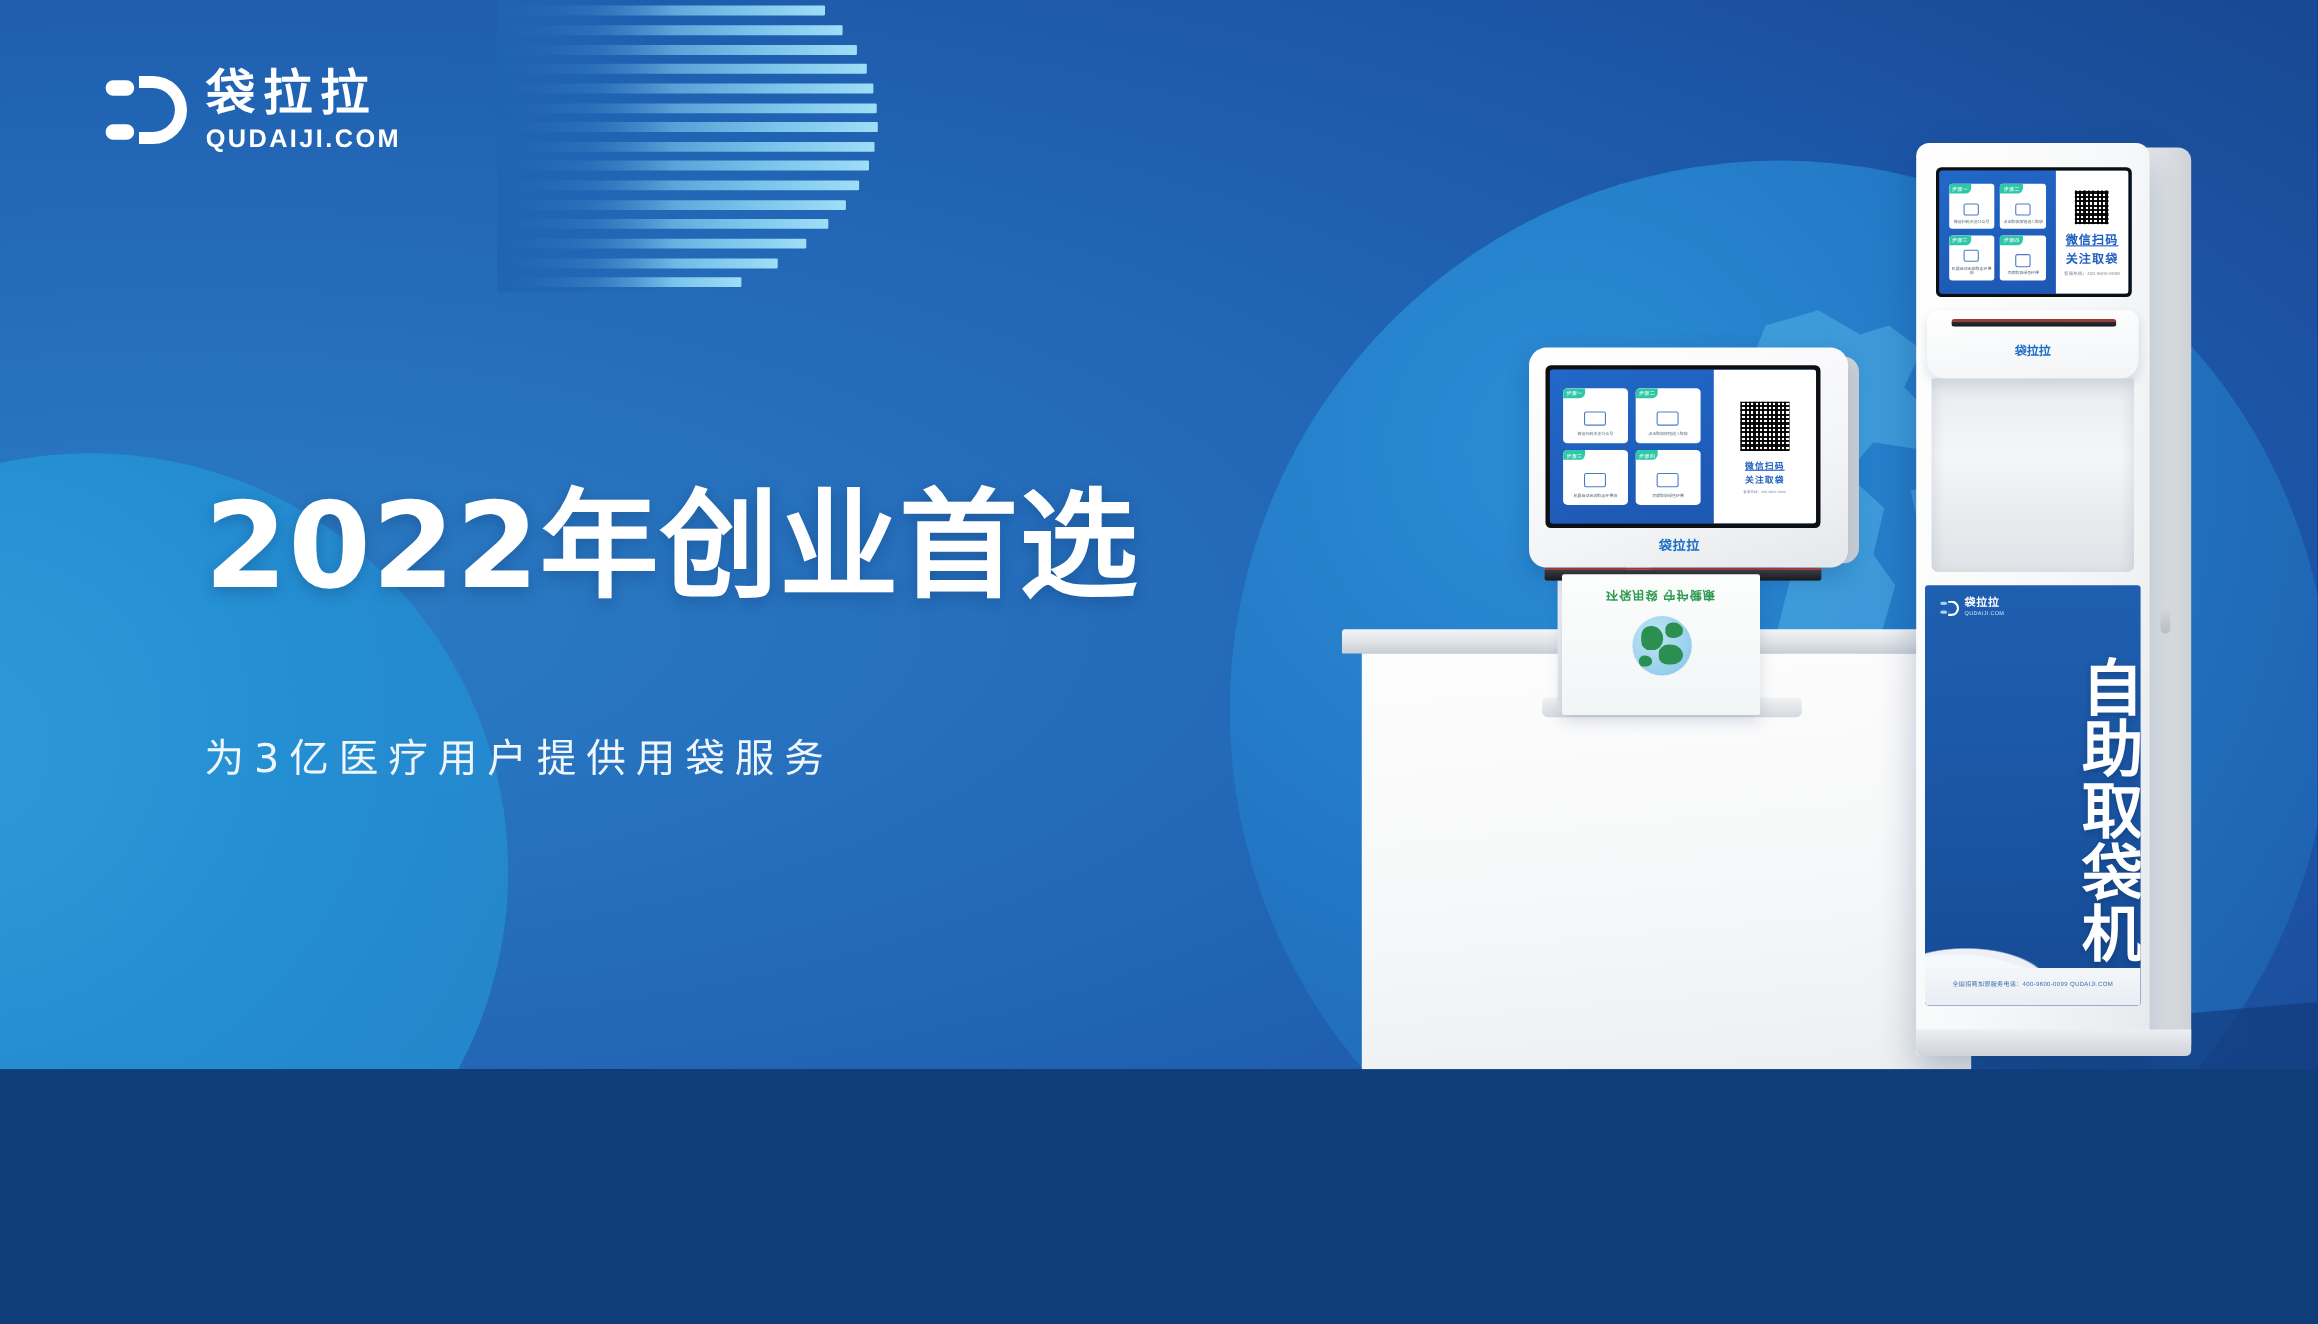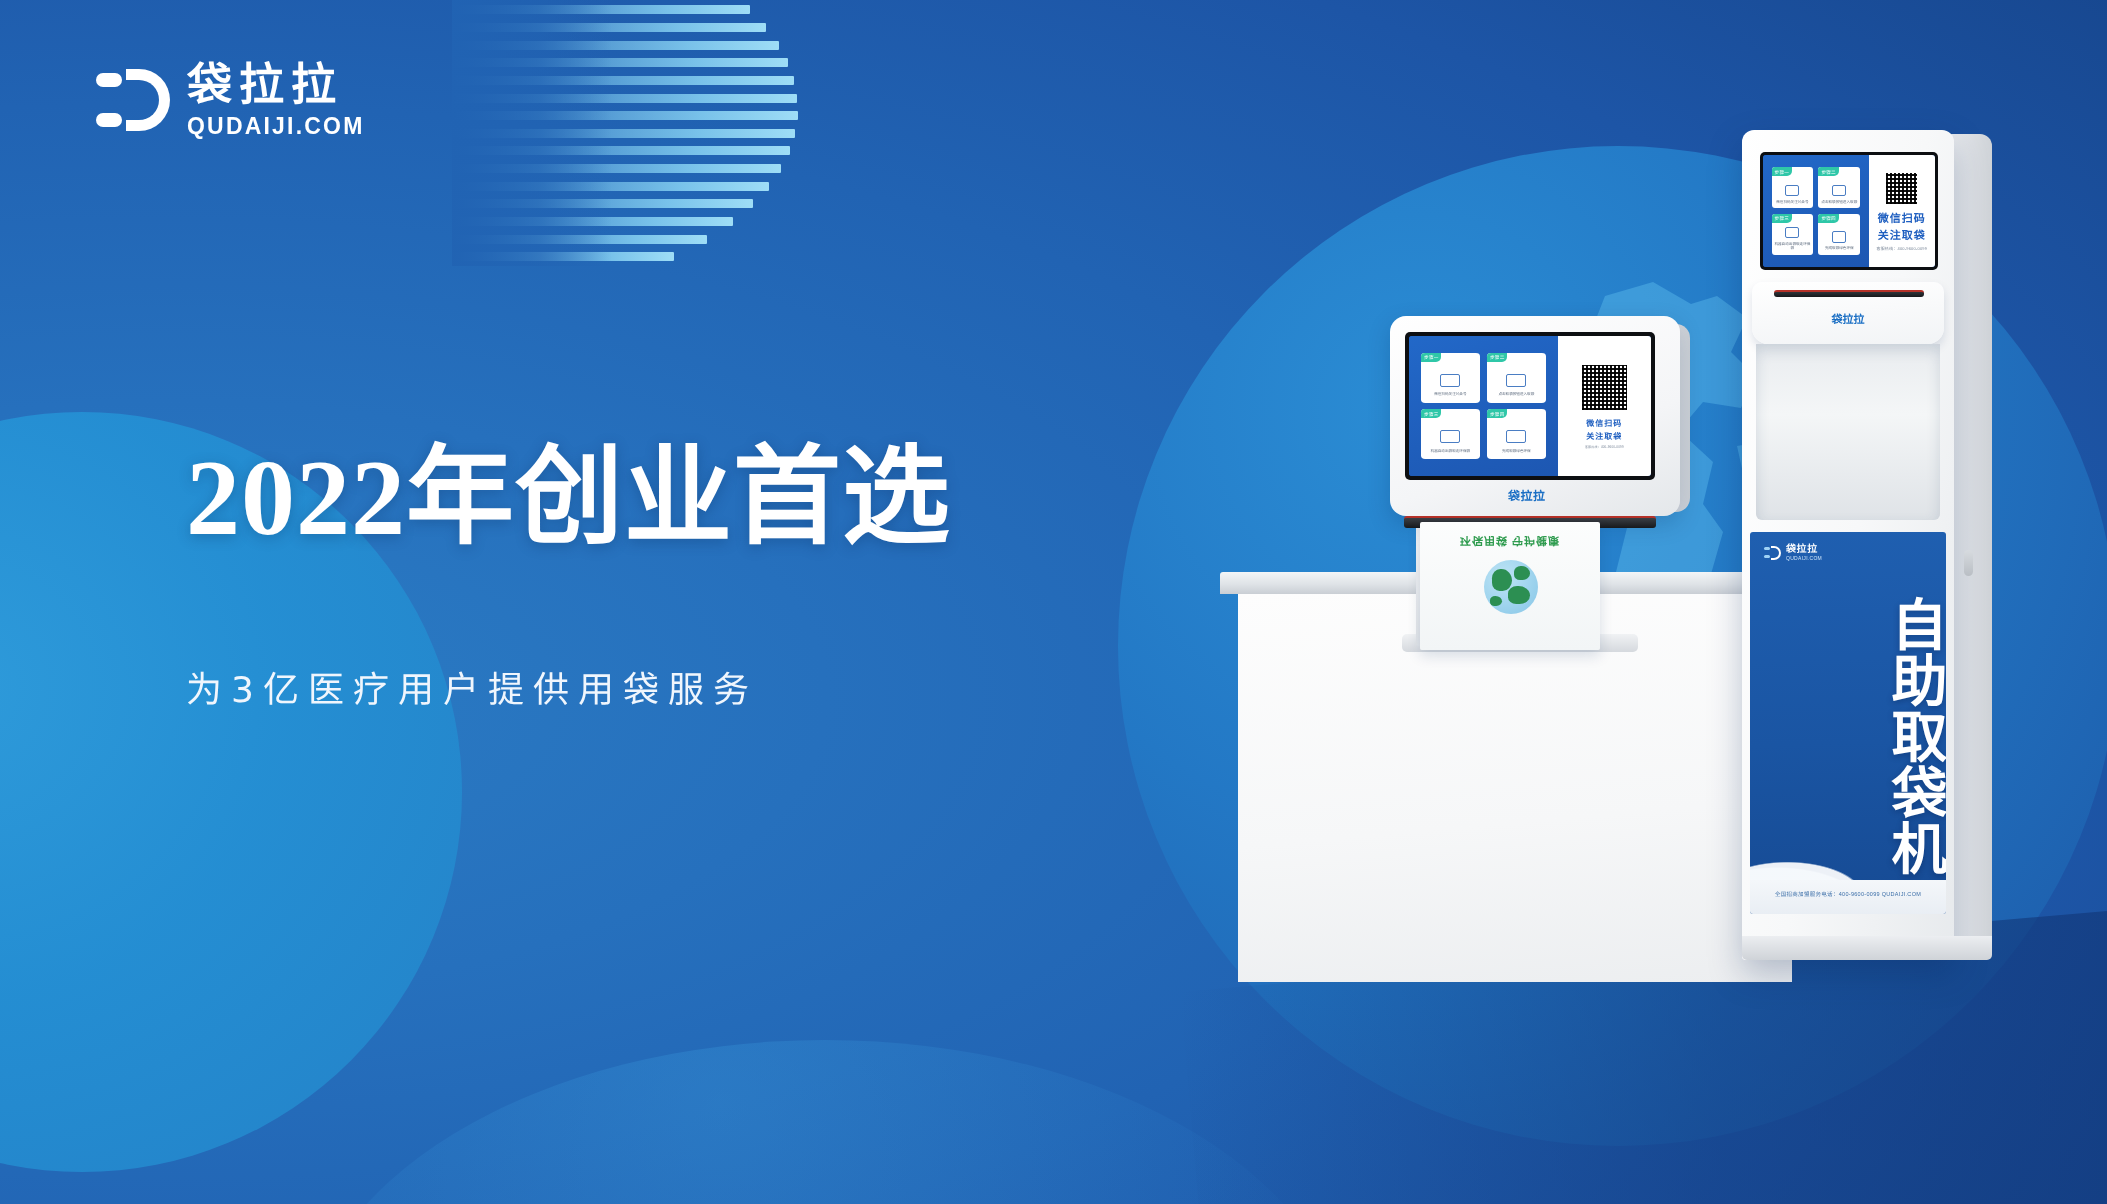--- a/index.html
+++ b/index.html
@@ -2,21 +2,21 @@
 <html lang="zh-CN"><head>
 <meta charset="utf-8">
 <title>环保袋取袋机</title>
 <style>
   html,body{margin:0;padding:0;background:#0f3d7a;}
   *{box-sizing:border-box;}
 
   .banner{
     position:relative;
     width:2107px;
-    height:1204px;
+    height:972px;
     overflow:hidden;
     font-family:"Liberation Sans","DejaVu Sans",sans-serif;
     background:
       radial-gradient(120% 95% at 8% 58%, #2b7cc4 0%, #2670bd 26%, #2163b3 52%, #1d55a6 76%, #17478f 100%);
   }
 
   
   .bg-layer{position:absolute;inset:0;overflow:hidden;}
 
   .circle-left{
@@ -117,21 +117,21 @@
   .headline{
     font-family:"DejaVu Sans","Liberation Sans",sans-serif;
     font-weight:700;
     color:#ffffff;
     font-size:108px;
     line-height:1;
     letter-spacing:2px;
     white-space:nowrap;
     text-shadow:0 3px 14px rgba(8,38,86,.28);
   }
-  .headline.l2{margin-top:76px;letter-spacing:1px;font-family:Liberation Serif, serif;}
+  .headline.l2{margin-top:76px;letter-spacing:1px;}
   .subline{
     margin-top:108px;
     font-family:"DejaVu Sans","Liberation Sans",sans-serif;
     font-size:36px;
     color:#f0f6fd;
     letter-spacing:9px;
     white-space:nowrap;
     font-weight:400;
   }
 
@@ -310,21 +310,21 @@
   .sc-card{background:#fff;border-radius:7%;position:relative;display:flex;flex-direction:column;align-items:center;justify-content:flex-end;padding-bottom:10%;overflow:hidden;}
   .sc-tag{position:absolute;left:0;top:0;background:#2fc7a8;color:#fff;font-size:4.6px;padding:1.5px 3px;border-radius:0 0 5px 0;letter-spacing:.2px;white-space:nowrap;}
   .sc-ic{width:34%;height:30%;border:1.1px solid #2a66b8;border-radius:2px;margin-bottom:9%;opacity:.85;}
   .sc-cap{font-size:3.6px;color:#5d6b7e;text-align:center;line-height:1.25;padding:0 6%;}
   .sc-right{flex:1;background:#fff;display:flex;flex-direction:column;align-items:center;justify-content:center;padding:5% 3%;}
   .qr{width:62%;aspect-ratio:1;background:
       repeating-linear-gradient(90deg,#111 0 2px,#fff 2px 4px),
       repeating-linear-gradient(0deg,#111 0 2px,#fff 2px 4px);
       background-blend-mode:multiply;border:2px solid #fff;}
   .qr-l1,.qr-l2{font-weight:700;color:#1f5fc0;letter-spacing:1px;}
-  .qr-l1{font-size:11%;margin-top:6%;}
+  .qr-l1{font-size:11%;margin-top:6%;text-decoration:underline;}
   .qr-l2{margin-top:2%;}
   .qr-sub{font-size:4px;color:#7a8798;margin-top:5%;letter-spacing:.2px;}
 
   .scr-inner-lg .qr-l1,.scr-inner-lg .qr-l2{font-size:11px;}
   .scr-inner-sm .qr-l1,.scr-inner-sm .qr-l2{font-size:8px;}
   .scr-inner-lg .qr-sub{font-size:4px;}
   .scr-inner-sm .qr-sub{font-size:3px;}
 </style>
 </head>
 <body>

